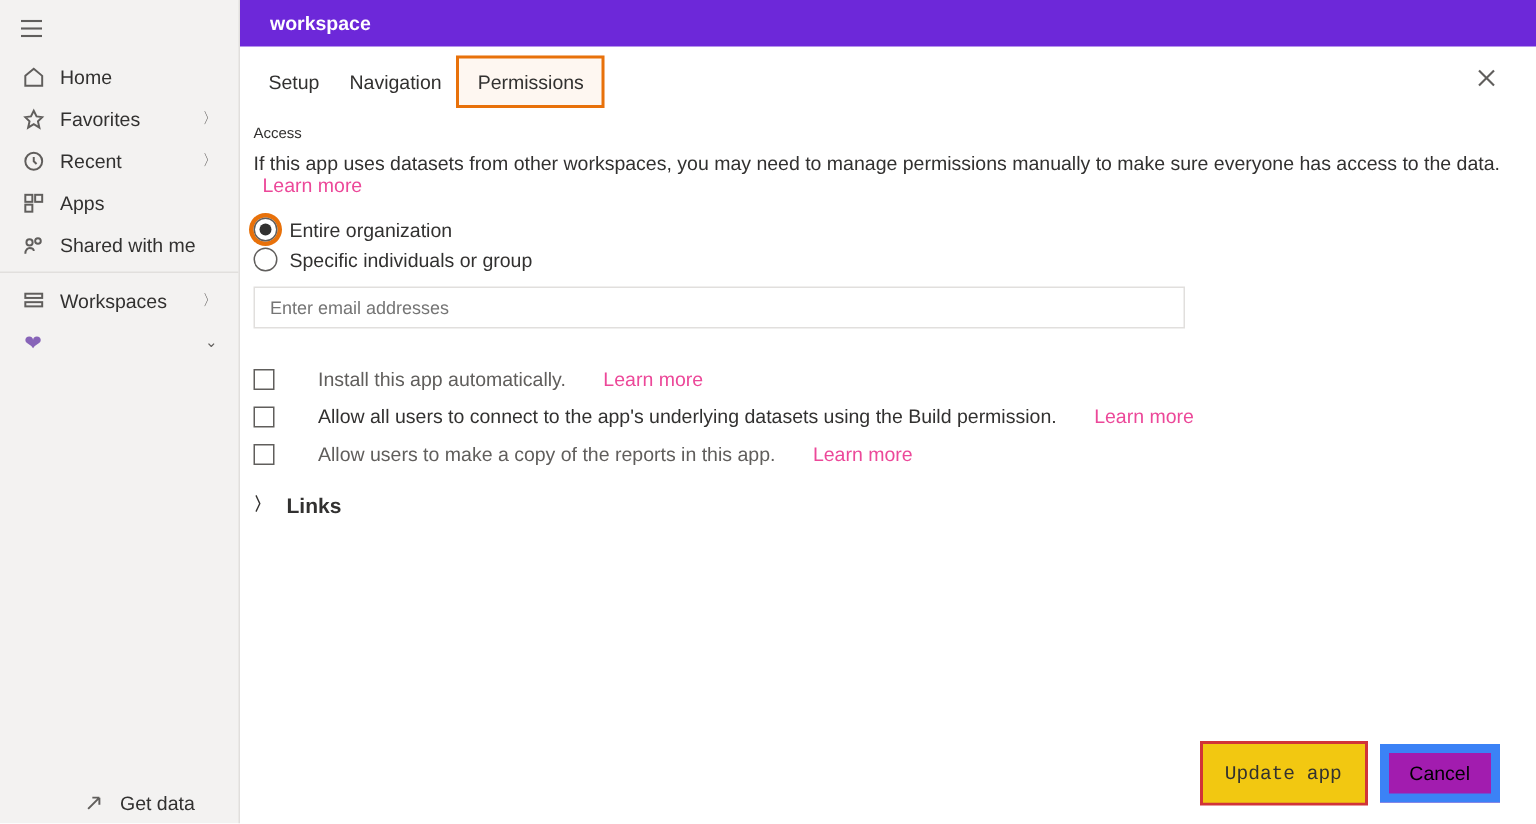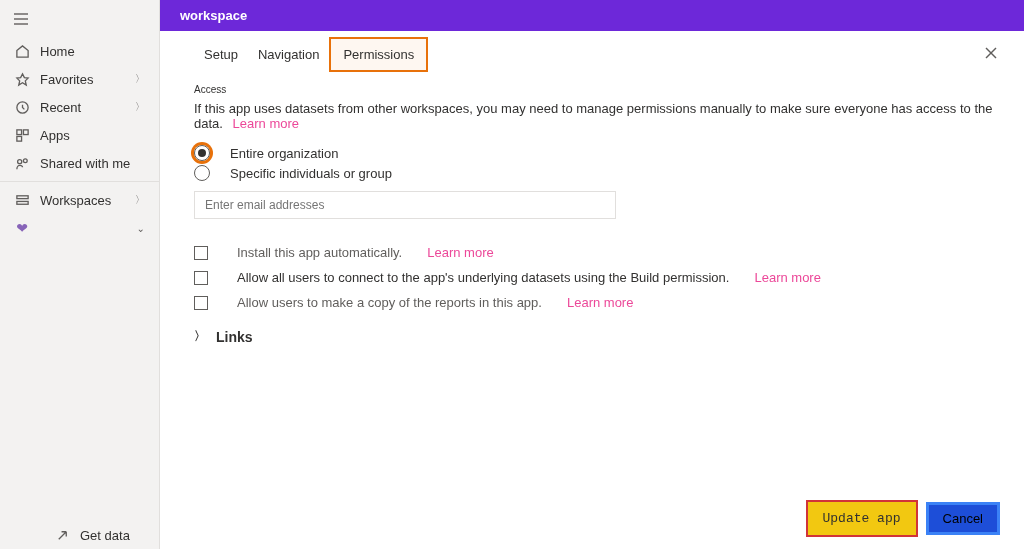--- a/index.html
+++ b/index.html
@@ -13,40 +13,40 @@
   .nav-item { display:flex; align-items:center; padding:6px 14px; cursor:pointer; color:#323130; font-size:13px;text-align:center; }
   .nav-item .icon { width:16px; height:16px; margin-right:10px; display:inline-flex; align-items:center; justify-content:center; }
   .nav-item .chev { margin-left:auto; font-size:10px; color:#605e5c; }
   .nav-sep { border-top:1px solid #e1dfdd; margin:4px 0; }
   .sidebar-bottom { margin-top:auto;padding-left:40px; }
   .heart { color:#8764b8; font-size:14px; }
   svg { stroke:#605e5c; fill:none; stroke-width:1.4; }
   
   .main { flex:1; display:flex; flex-direction:column; position:relative; }
   .titlebar { background:#6d28d9; color:#fff; padding:8px 20px; font-size:13px; font-weight:600; }
-  .content { flex:1; padding:0 20px 0 34px; position:relative; }
+  .content { flex:1; padding:0 20px 0 9px; position:relative; }
   .tabs { display:flex; align-items:center; margin-top:6px; }
   .tab { padding:10px 10px 10px 10px; font-size:13px; color:#323130; cursor:pointer; }
   .tab-highlight { border:2px solid #e8710a; background:rgba(232,113,10,0.06); padding:8px 12px; }
   .close-x { margin-left:auto; font-size:16px; color:#323130; cursor:pointer; padding:6px; }
   .section-title { font-weight:400; font-size:10px; margin:12px 0 6px 0; }
   .infotext { font-size:13px; color:#323130; margin-bottom:14px; }
   a.learn { color:#ec4899; text-decoration:none; margin-left:6px; cursor:pointer; }
-  .radio-row { display:flex; align-items:center; margin:4px 0; font-size:13px;gap:12px; }
+  .radio-row { display:flex; align-items:center; margin:4px 0; font-size:13px; }
   .radio { width:16px; height:16px; border-radius:50%; border:1px solid #605e5c; margin-right:8px; display:inline-flex; align-items:center; justify-content:center; }
   .radio.selected::after { content:""; width:8px; height:8px; border-radius:50%; background:#323130; }
   .radio-highlight { box-shadow: 0 0 0 3px #e8710a; }
-  .email-input { width:422px; height:28px; border:1px solid #e1dfdd; margin:6px 0 16px 0; padding:4px 10px; font-size:12px; color:#a19f9d; background:#fff; }
+  .email-input { width:621px; height:28px; border:1px solid #e1dfdd; margin:6px 0 16px 0; padding:4px 10px; font-size:12px; color:#a19f9d; background:#fff; }
   .check-row { display:flex; align-items:center; margin:10px 0; font-size:13px; color:#605e5c;gap:19px; }
   .checkbox { width:14px; height:14px; border:1px solid #605e5c; margin-right:10px; }
   .check-dark { color:#323130; }
   .links-row { display:flex; align-items:center; margin-top:18px; font-weight:600; font-size:14px; cursor:pointer; }
   .links-row .chev { margin-right:10px; font-size:12px; }
   .footer { position:absolute; bottom:14px; right:24px; display:flex; gap:10px; }
-  .btn { padding:6px 14px; font-size:13px; border:3px solid #3b82f6; background:#1d4ed8; cursor:pointer; }
+  .btn { padding:6px 14px; font-size:13px; border:6px solid #3b82f6; background:#a21caf; cursor:pointer; }
   .btn-primary { background:#f2c811; border:1px solid #f2c811; box-shadow: 0 0 0 2px #d13438; color:#323130; font-weight:400;font-family:Liberation Mono, monospace; }
 </style>
 </head>
 <body>
 
 <div class="app">
 
   <div class="sidebar">
     <div class="sidebar-top">
       <div class="hamburger">

